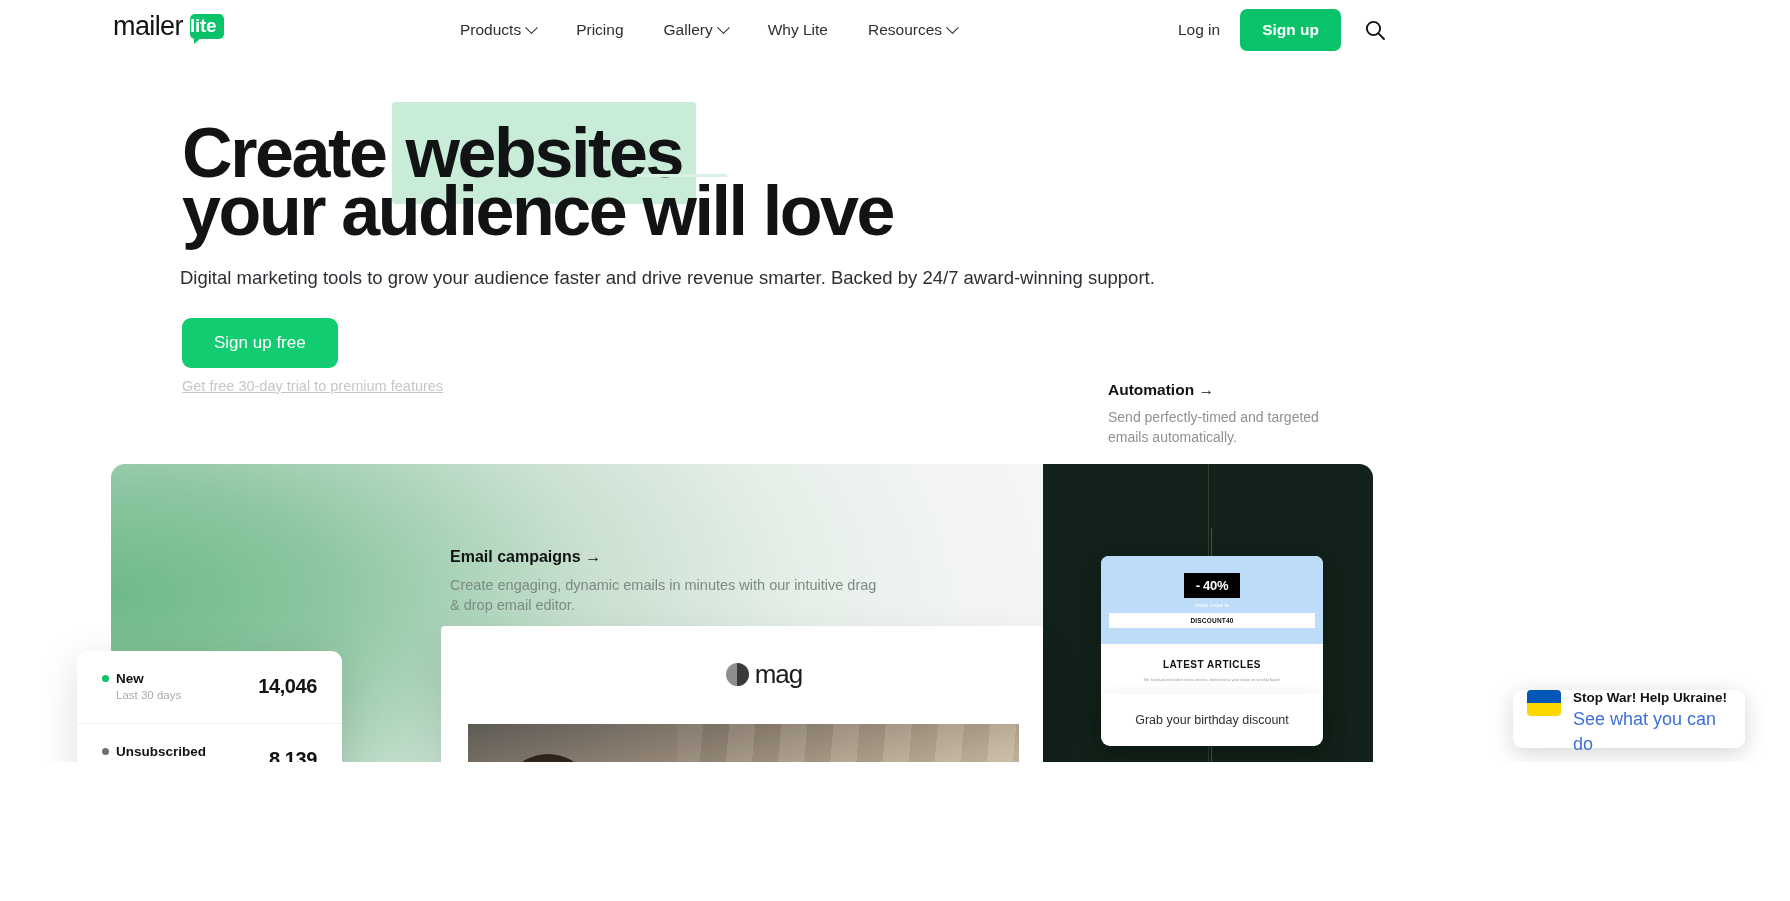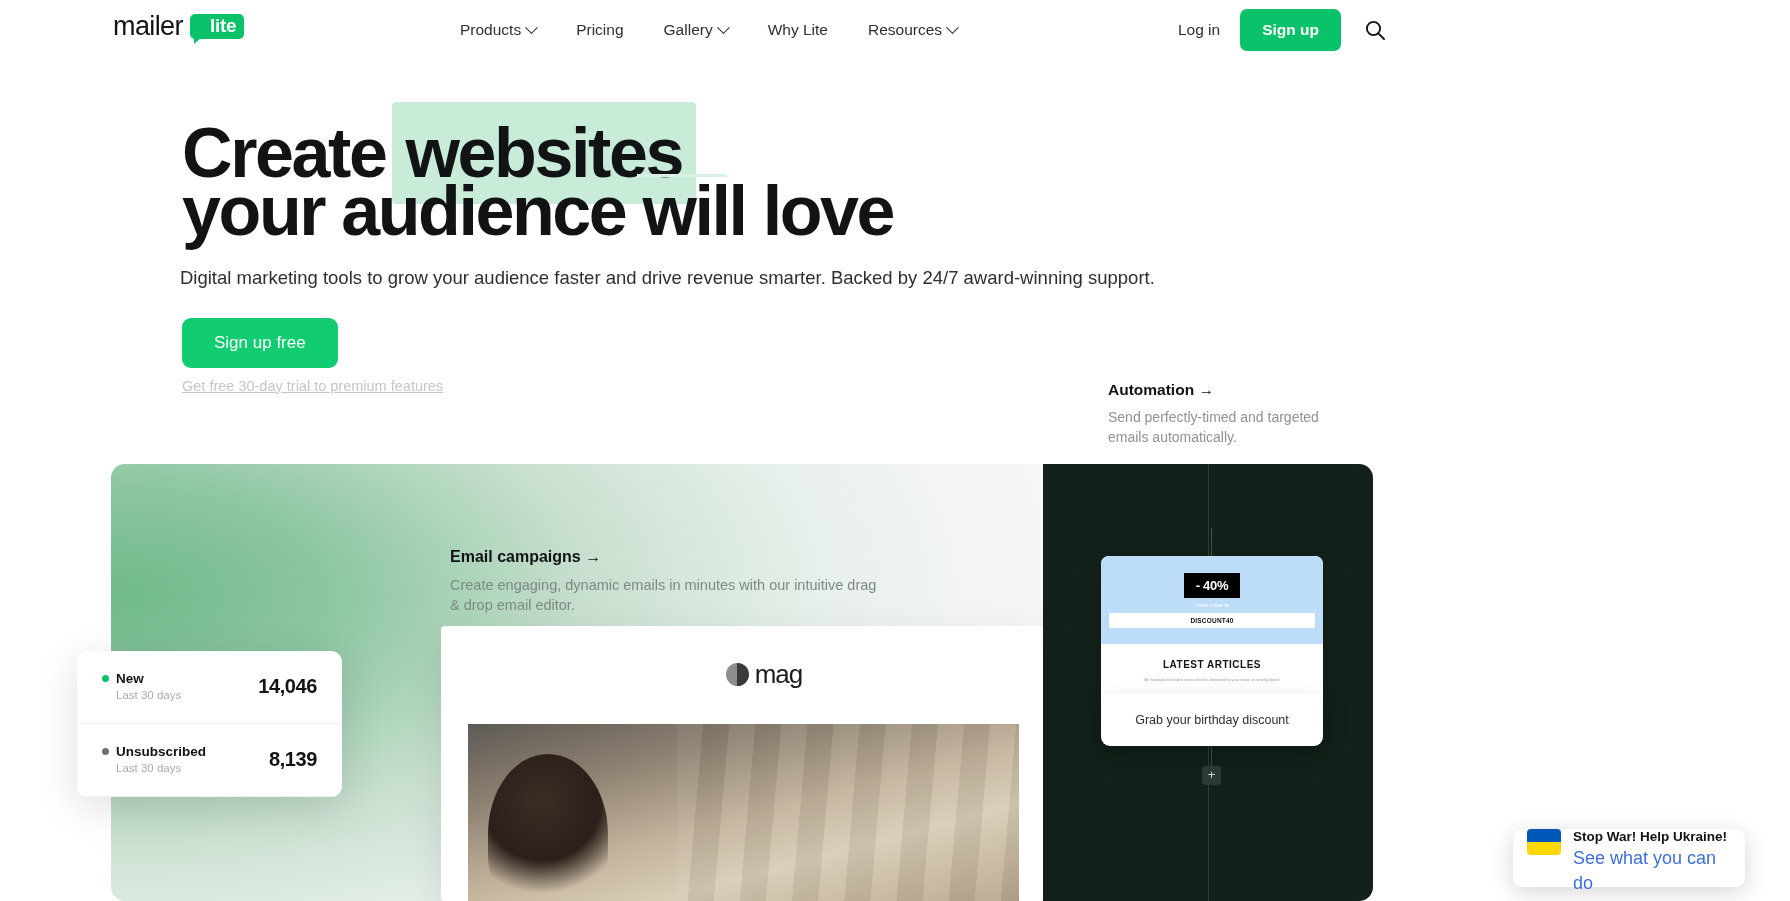--- a/index.html
+++ b/index.html
@@ -7,21 +7,21 @@
     width: 1790px;
     height: 901px;
     overflow: hidden;
     background: #ffffff;
     font-family: "Liberation Sans", sans-serif;
     -webkit-font-smoothing: antialiased;
   }
   .page {
     position: relative;
     width: 1790px;
-    height: 901px;
+    height: 762px;
     background: #ffffff;
     overflow: hidden;
   }
 
   
   .header {
     position: absolute;
     top: 0; left: 0;
     width: 1567px;
     height: 60px;
@@ -43,21 +43,21 @@
     font-size: 27px;
     font-weight: 500;
     color: #111315;
     letter-spacing: -0.6px;
     line-height: 1;
   }
   .logo-badge {
     position: relative;
     background: #09c269;
     border-radius: 5px;
-    padding: 2px 8px 3px 20px;
+    padding: 2px 8px 3px 0;
     color: #ffffff;
     font-size: 19px;
     font-weight: 700;
     line-height: 1.05;
     letter-spacing: -0.3px;
   }
   .logo-badge::after {
     content: "";
     position: absolute;
     left: 4px;

